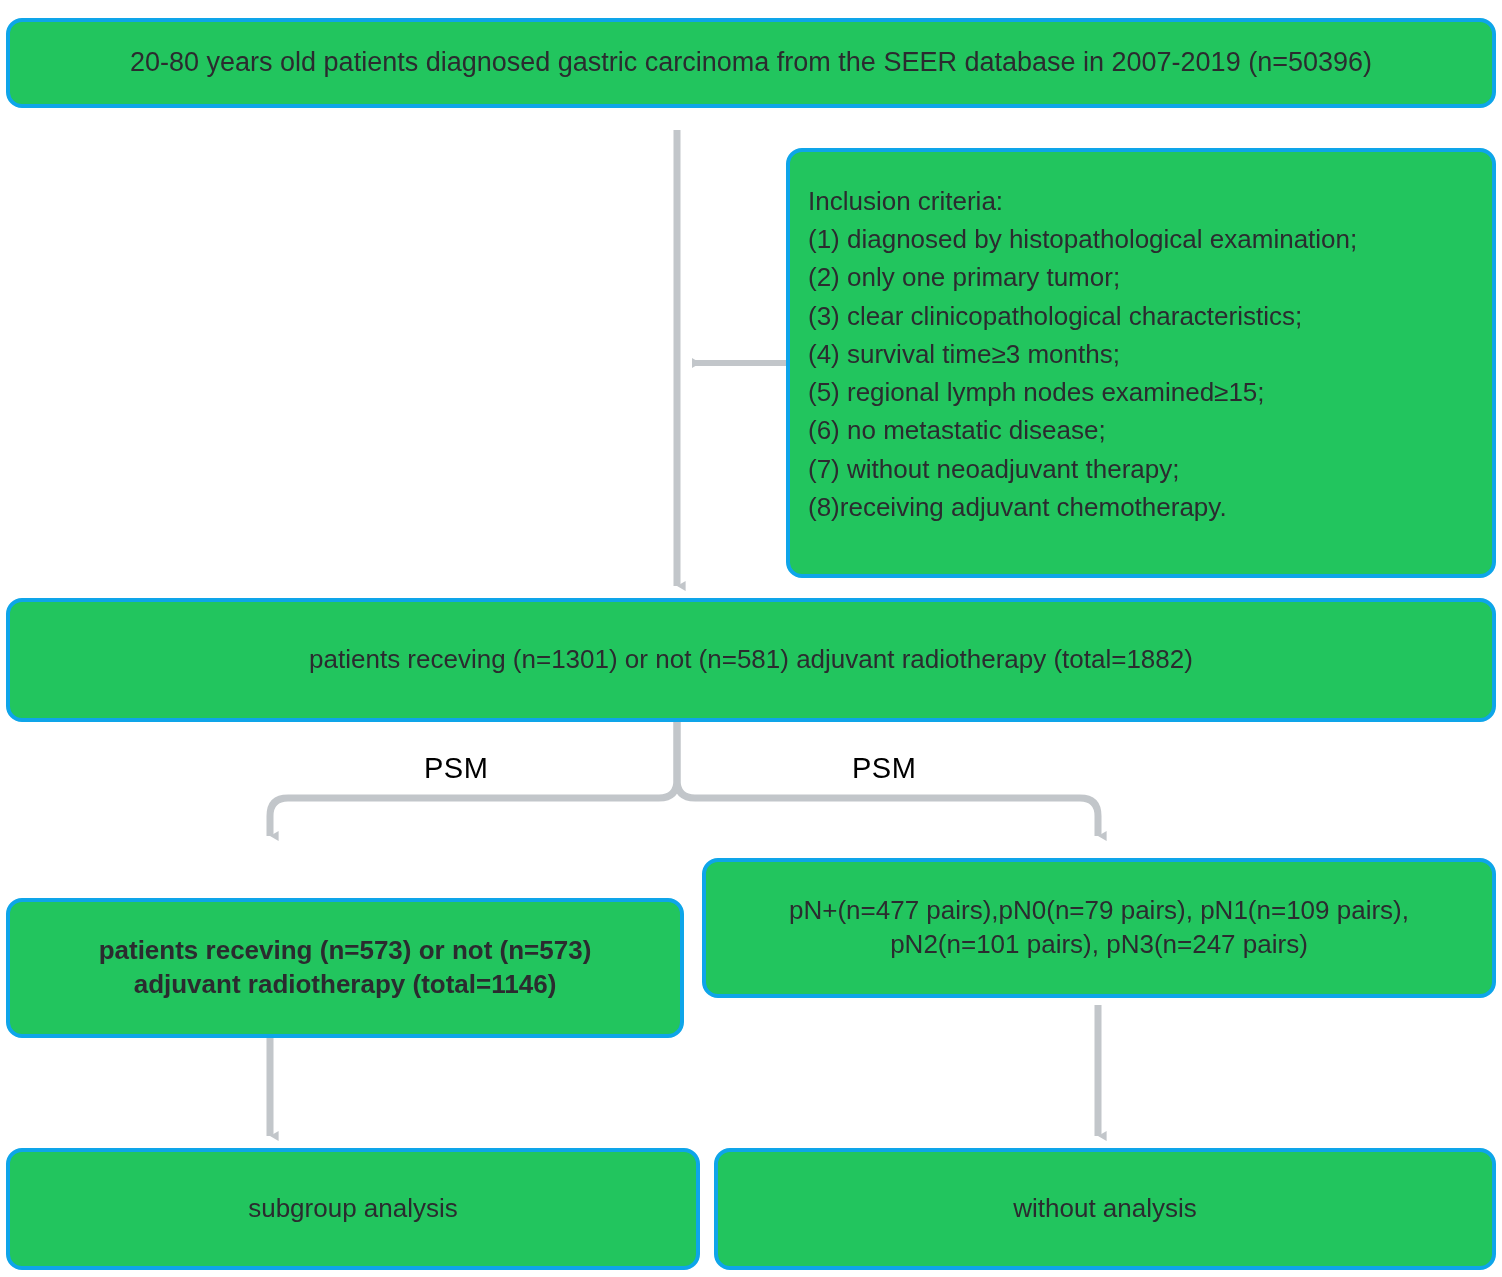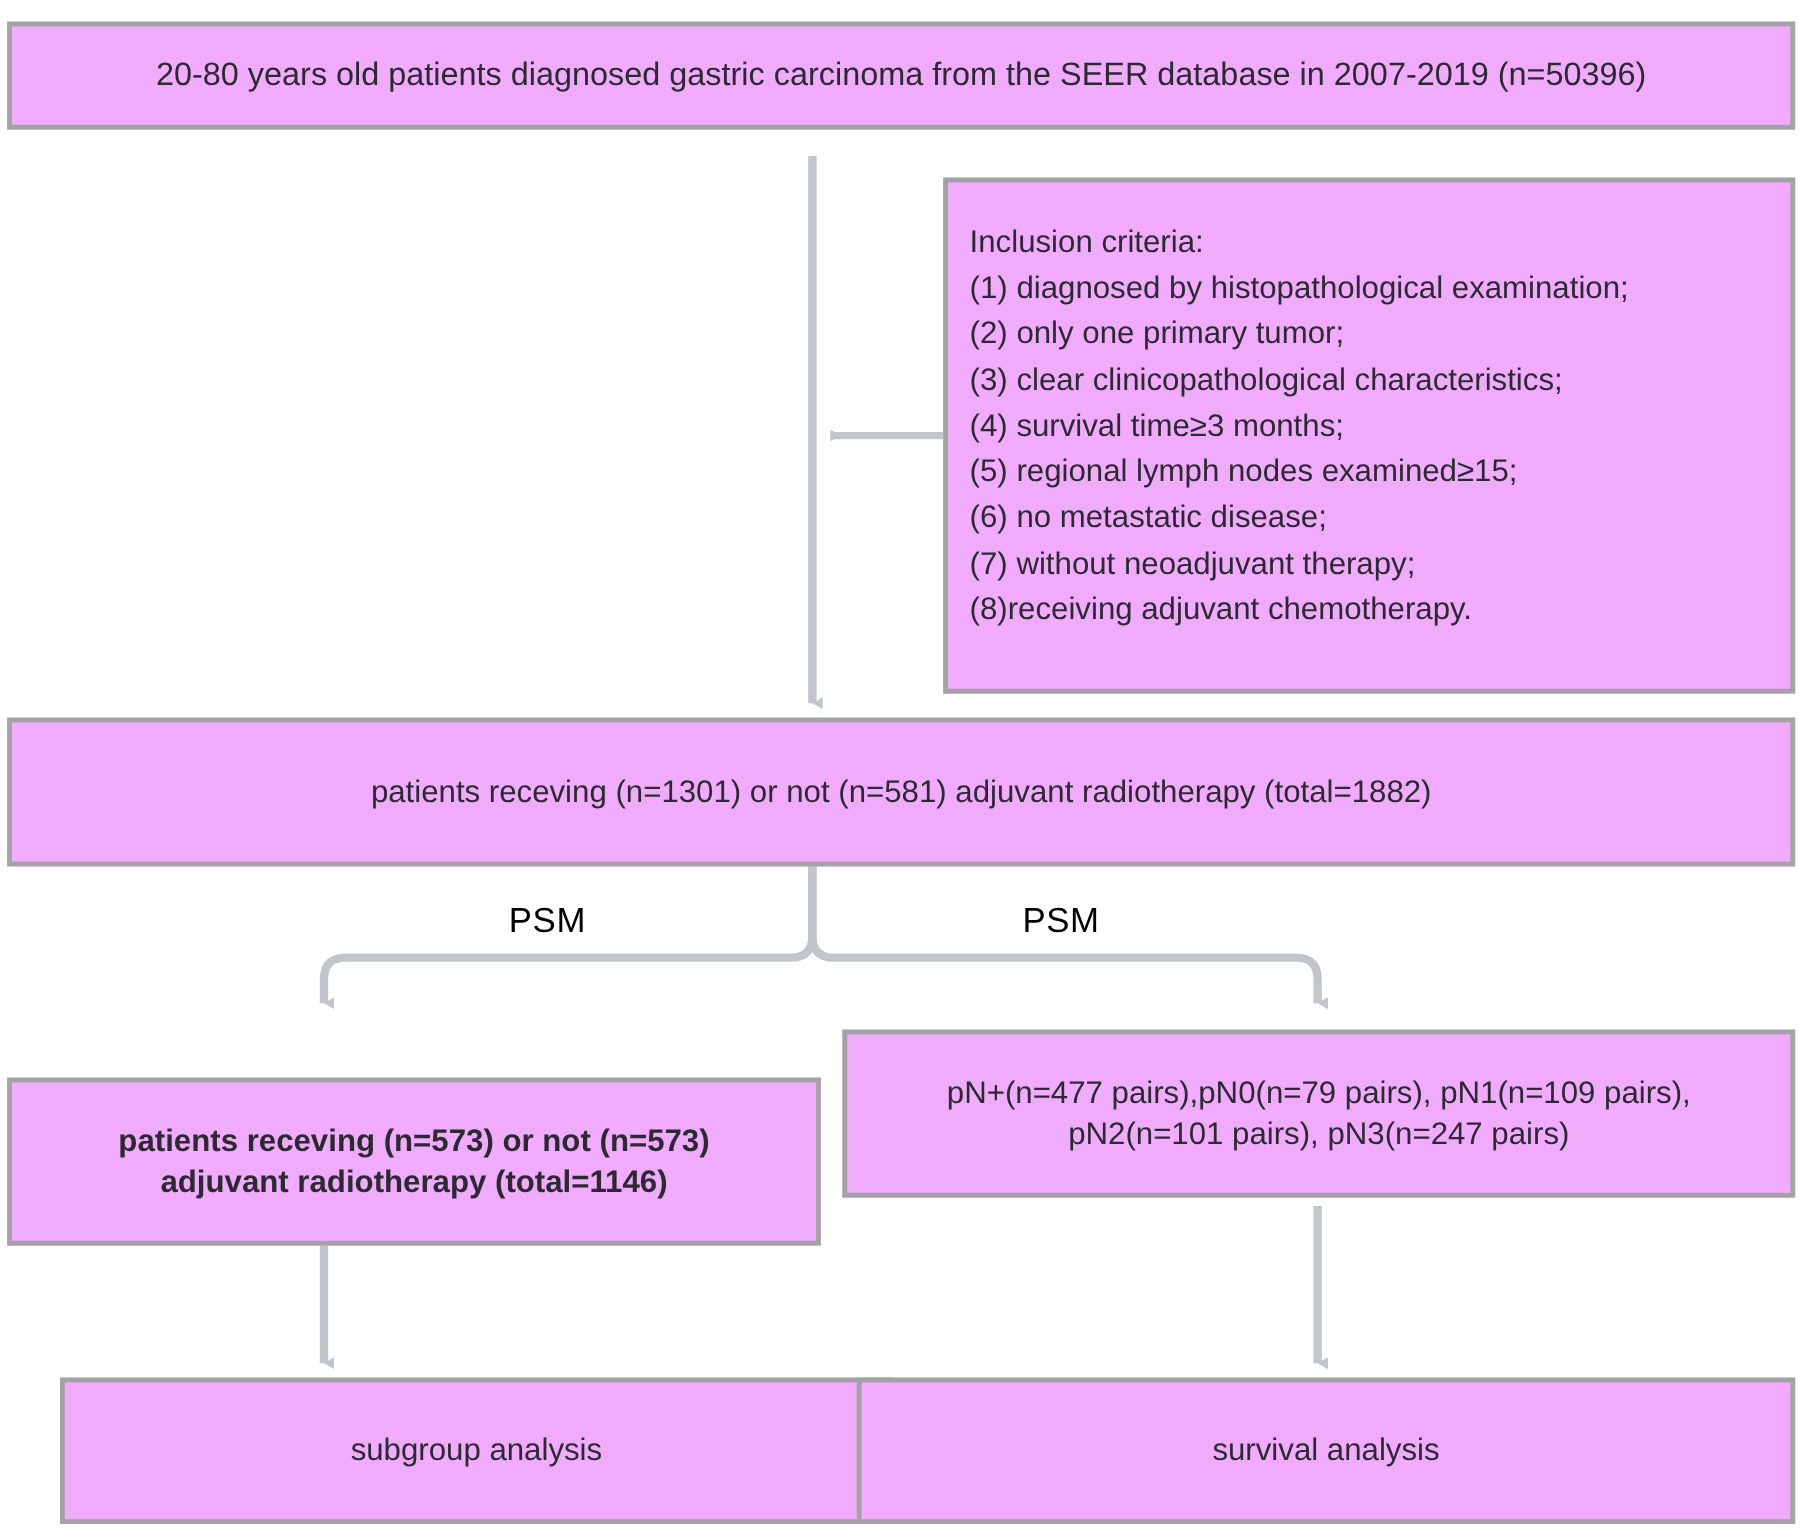--- a/index.html
+++ b/index.html
@@ -15,23 +15,23 @@
     position: relative;
     width: 1502px;
     height: 1277px;
     background: #ffffff;
     overflow: hidden;
   }
 
   .box {
     position: absolute;
     box-sizing: border-box;
-    border: 4px solid #a3a3a3;
-    border-radius: 0;
-    background: #f0abfc;
+    border: 4px solid #0ea5e9;
+    border-radius: 16px;
+    background: #22c55e;
     display: flex;
     align-items: center;
     justify-content: center;
     text-align: center;
     line-height: 1.30;
     color: #2b2b2f;
   }
   .box-text {
     display: block;
     white-space: pre-line;
@@ -63,21 +63,20 @@
     font-weight: bold;
   }
   #box-psm-right {
     left: 702px; top: 858px; width: 794px; height: 140px;
     font-size: 26px;
     align-items: center;
   }
   #box-subgroup {
     left: 6px; top: 1148px; width: 694px; height: 122px;
     font-size: 26px;
-    margin-left: 44px;
   }
   #box-survival {
     left: 714px; top: 1148px; width: 782px; height: 122px;
     font-size: 26px;
   }
 
   
   #connectors {
     position: absolute;
     left: 0; top: 0;
@@ -163,19 +162,19 @@
   <div class="box" id="box-psm-right">
     <span class="box-text">pN+(n=477 pairs),pN0(n=79 pairs), pN1(n=109 pairs),
 pN2(n=101 pairs), pN3(n=247 pairs)</span>
   </div>
 
   <div class="box" id="box-subgroup">
     <span class="box-text">subgroup analysis</span>
   </div>
 
   <div class="box" id="box-survival">
-    <span class="box-text">survival analysis</span>
+    <span class="box-text">without analysis</span>
   </div>
 
   <div class="psm-label" id="psm-label-left">PSM</div>
   <div class="psm-label" id="psm-label-right">PSM</div>
 
 </div>
 
 </body></html>

